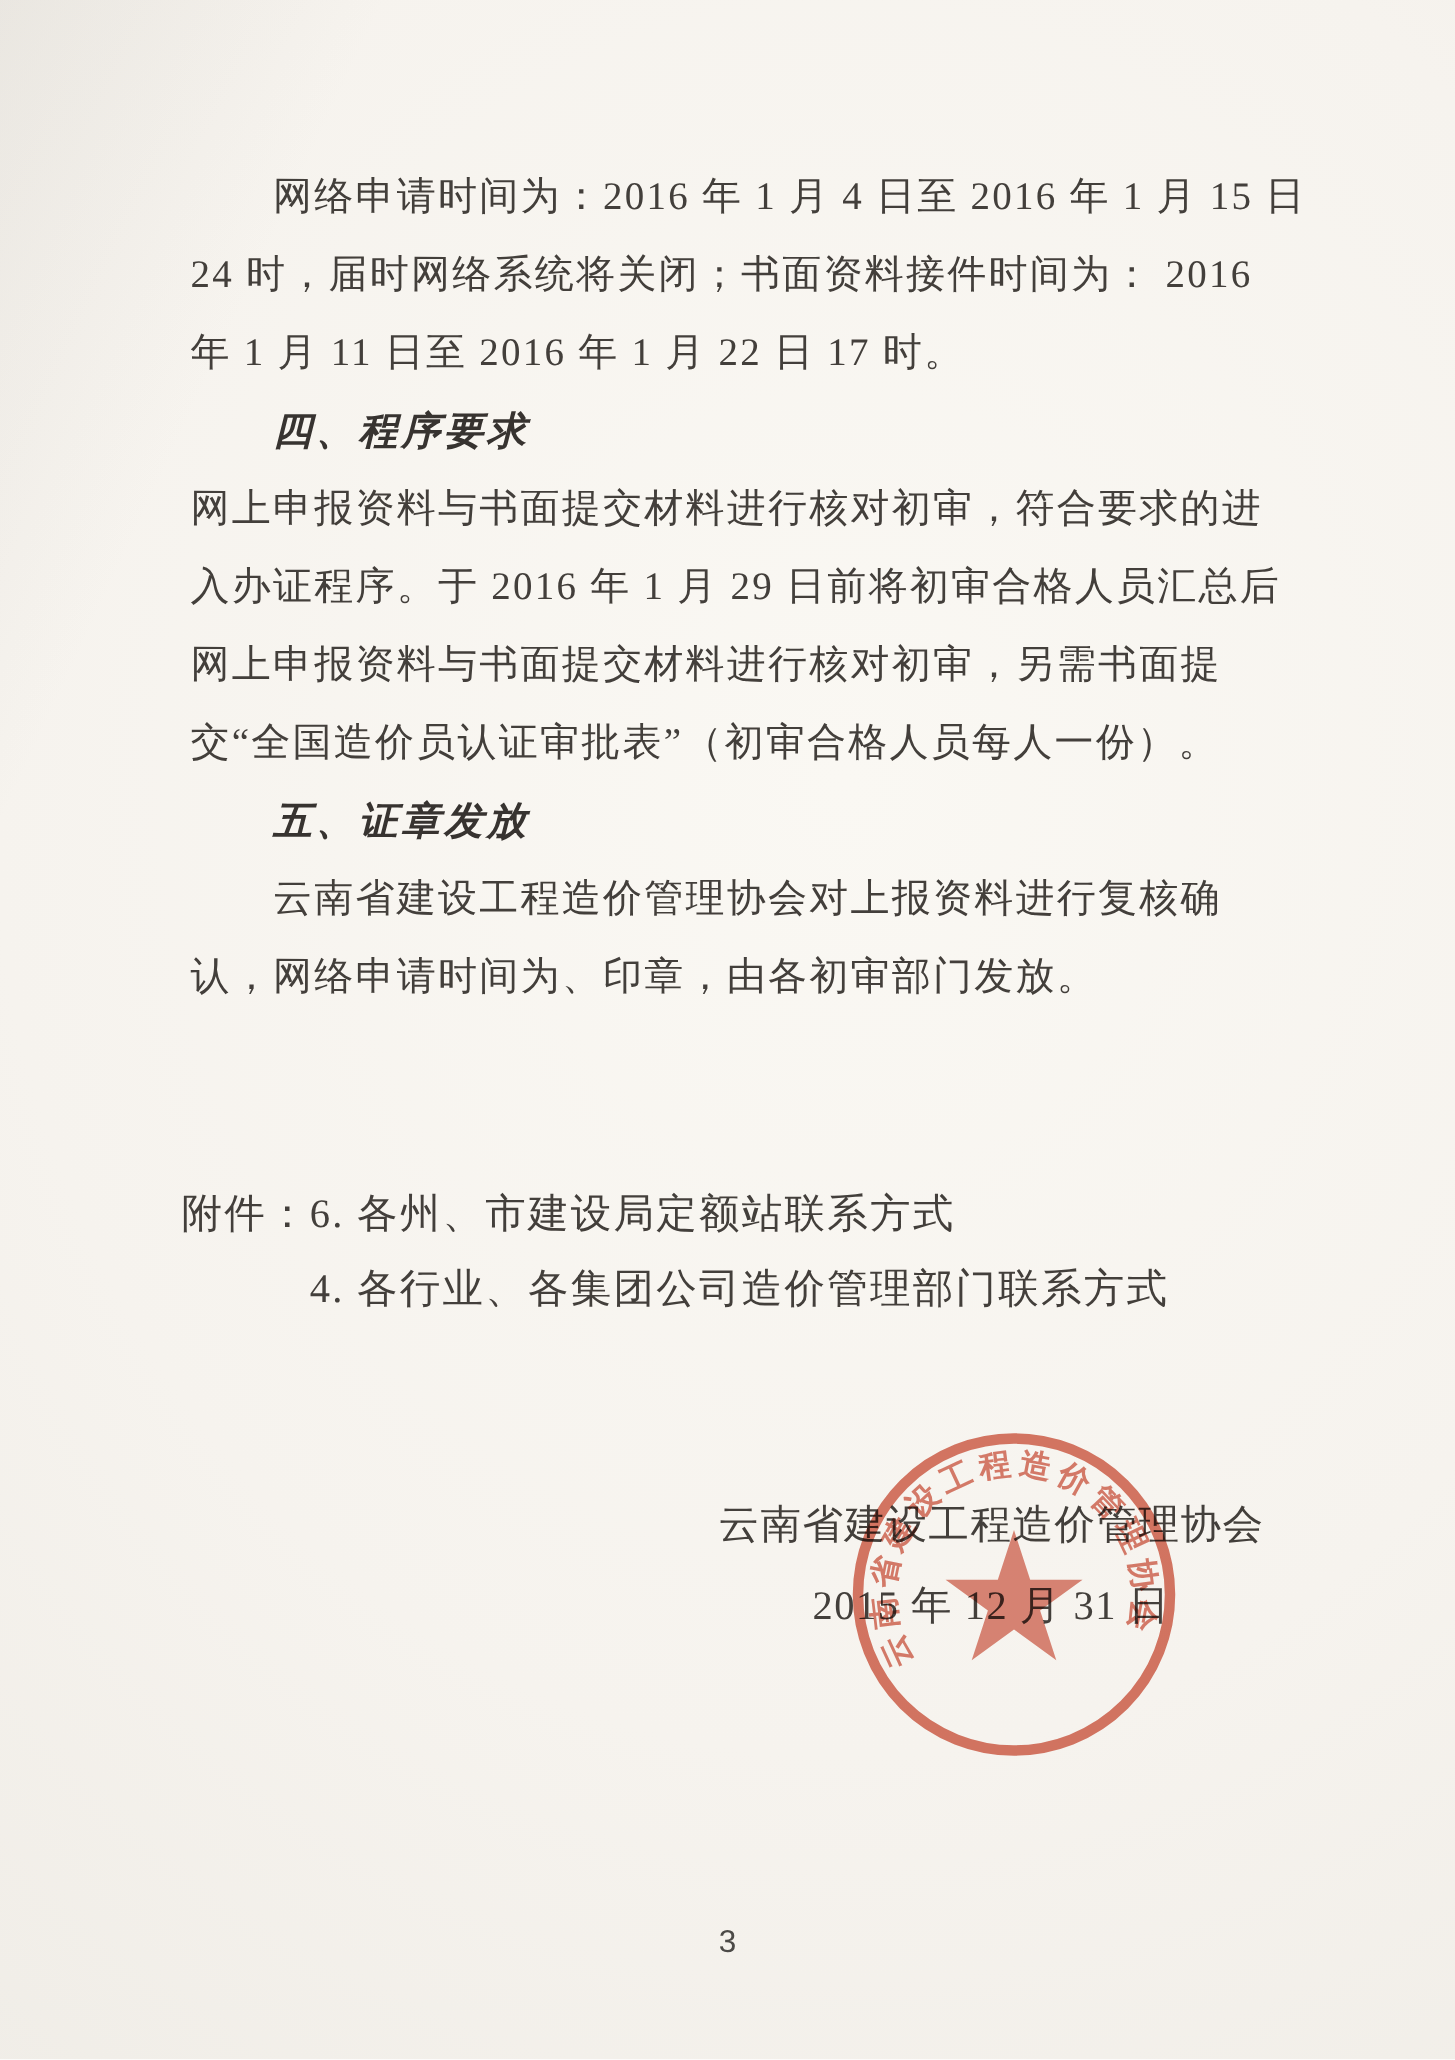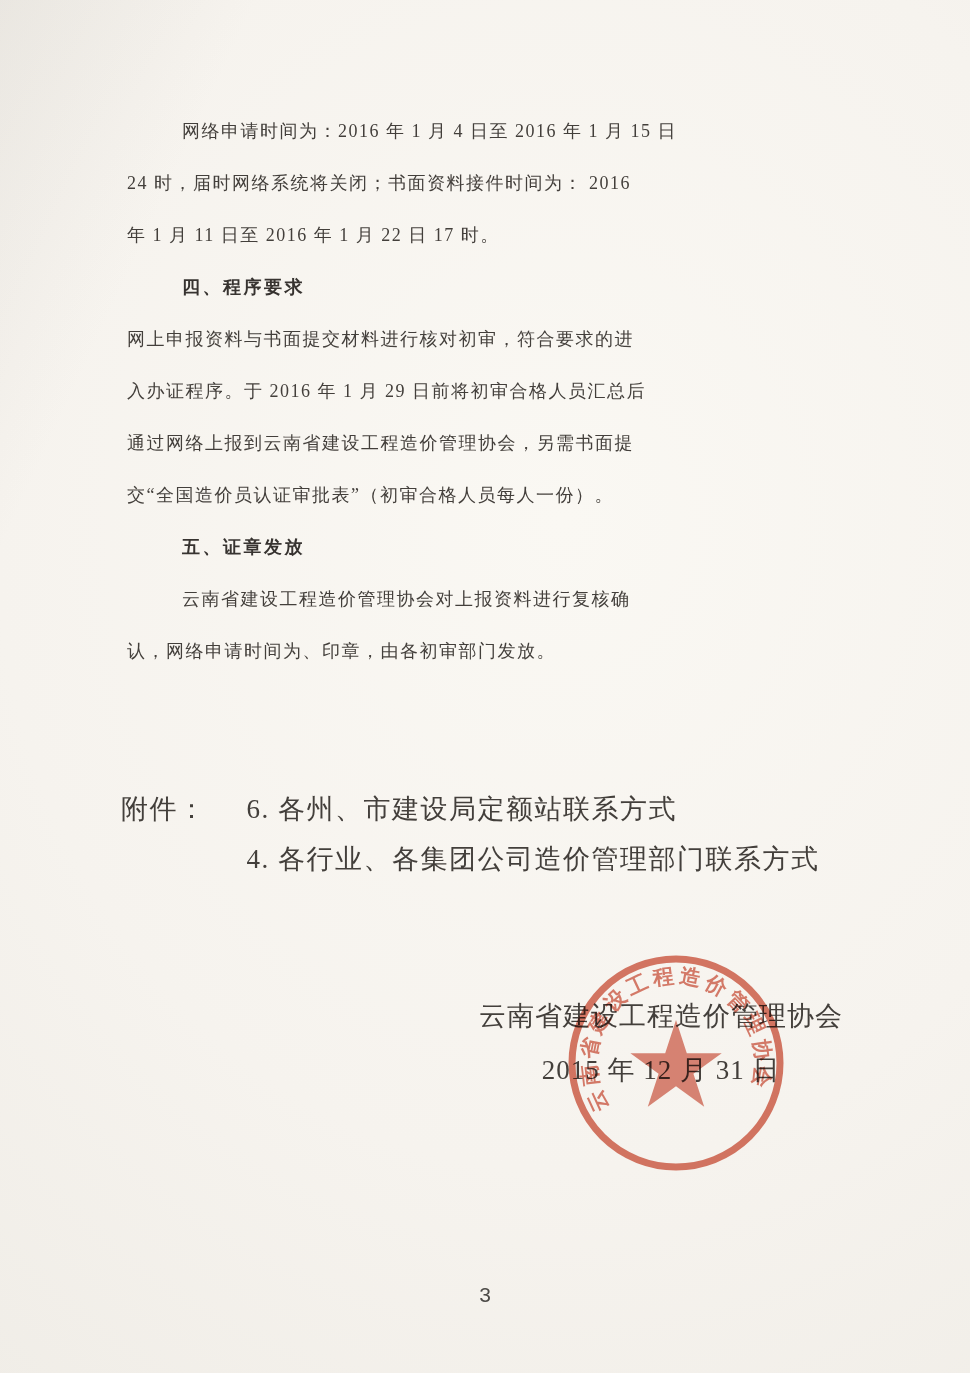--- a/index.html
+++ b/index.html
@@ -9,31 +9,31 @@
     overflow:hidden;
     background:
       linear-gradient(115deg, rgba(190,186,178,.18) 0%, rgba(190,186,178,0) 16%),
       radial-gradient(130% 105% at 58% 38%, #faf8f3 0%, #f6f3ee 45%, #f0ede7 76%, #e9e6df 100%);
     font-family:"Liberation Serif","DejaVu Serif",serif;
     color:#433f3b;
   }
   .body-text{position:absolute;left:127px;top:105px;width:710px;}
   .line{
     margin:0;height:52px;line-height:52px;
-    font-size:18px;letter-spacing:1.5px;white-space:nowrap;
+    font-size:26px;letter-spacing:1.5px;white-space:nowrap;
   }
   .indent{text-indent:55px;}
   .heading{
     font-family:"Liberation Sans","DejaVu Sans",sans-serif;
-    font-weight:700;color:#373330;letter-spacing:2.5px;
+    font-weight:700;color:#373330;letter-spacing:2.5px;font-style:italic;
   }
   .attachments{
     position:absolute;left:121px;top:784px;
     display:flex;align-items:flex-start;
-    font-size:27px;line-height:50px;letter-spacing:1.5px;white-space:nowrap;gap:40px;
+    font-size:27px;line-height:50px;letter-spacing:1.5px;white-space:nowrap;
   }
   .att-items p{margin:0;}
   .signature{
     position:absolute;left:470px;top:989px;width:382px;
     text-align:center;font-size:27px;line-height:54px;
     letter-spacing:1px;white-space:nowrap;
   }
   .signature p{margin:0;}
   .seal{
     position:absolute;left:558px;top:945px;width:236px;height:236px;
@@ -52,21 +52,21 @@
 <div class="page">
 
   <main class="body-text">
     <p class="line indent">网络申请时间为：2016 年 1 月 4 日至 2016 年 1 月 15 日</p>
     <p class="line">24 时，届时网络系统将关闭；书面资料接件时间为： 2016</p>
     <p class="line">年 1 月 11 日至 2016 年 1 月 22 日 17 时。</p>
 
     <p class="line heading indent">四、程序要求</p>
     <p class="line">网上申报资料与书面提交材料进行核对初审，符合要求的进</p>
     <p class="line">入办证程序。于 2016 年 1 月 29 日前将初审合格人员汇总后</p>
-    <p class="line">通过网络上报到云南省建设工程造价管理协会，另需书面提</p>
+    <p class="line">网上申报资料与书面提交材料进行核对初审，另需书面提</p>
     <p class="line">交“全国造价员认证审批表”（初审合格人员每人一份）。</p>
 
     <p class="line heading indent">五、证章发放</p>
     <p class="line indent">云南省建设工程造价管理协会对上报资料进行复核确</p>
     <p class="line">认，网络申请时间为、印章，由各初审部门发放。</p>
   </main>
 
   <div class="attachments">
     <span class="att-label">附件：</span>
     <div class="att-items">

